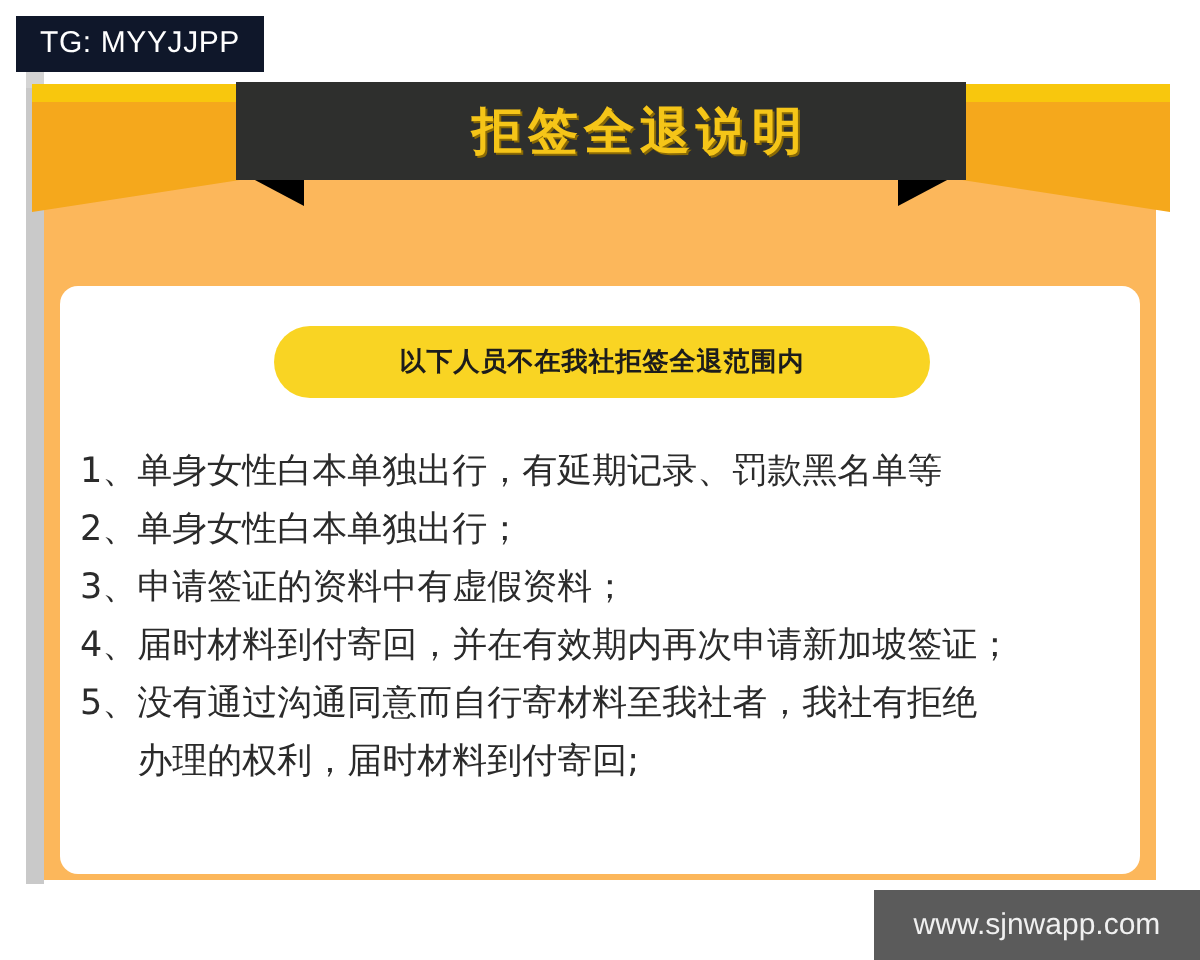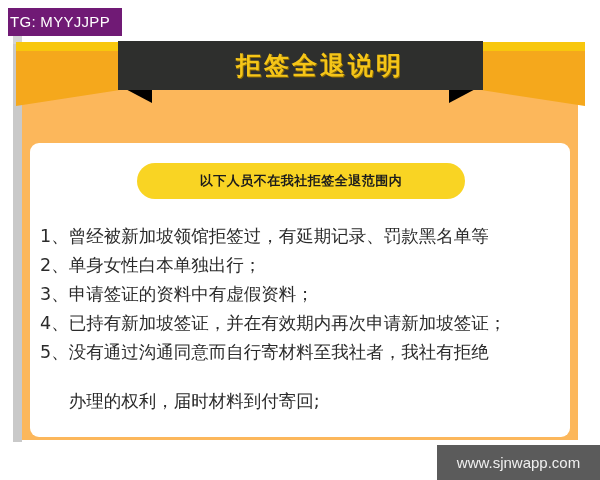--- a/index.html
+++ b/index.html
@@ -197,30 +197,29 @@
   }
   .list-marker {
     flex: 0 0 auto;
     white-space: pre;
   }
   .list-text {
     flex: 1 1 auto;
   }
   .list-text .cont {
     display: block;
-    margin-top: 20px;
   }
 
   
   .tg-badge {
     position: absolute;
     left: 8px;
     top: 8px;
-    padding: 5px 12px 6px 2px;
-    background: #701a75;
+    padding: 5px 12px 6px 12px;
+    background: #0f172a;
     color: #ffffff;
     font-size: 15px;
     font-family: "Liberation Sans", sans-serif;
     letter-spacing: 0.3px;
   }
 
   
   .watermark {
     position: absolute;
     left: 437px;
@@ -260,42 +259,42 @@
   <div class="banner"></div>
   <div class="banner-title">拒签全退说明</div>
 
   <div class="pill">以下人员不在我社拒签全退范围内</div>
 
   <div class="list">
 
     <div class="list-item">
       <span class="list-marker">1、</span>
       <span class="list-text">
-        <span>曾经被新加坡领馆拒签过，有延期记录、罚款黑名单等</span>
+        <span>单身女性白本单独出行，有延期记录、罚款黑名单等</span>
       </span>
     </div>
 
     <div class="list-item">
       <span class="list-marker">2、</span>
       <span class="list-text">
         <span>单身女性白本单独出行；</span>
       </span>
     </div>
 
     <div class="list-item">
       <span class="list-marker">3、</span>
       <span class="list-text">
         <span>申请签证的资料中有虚假资料；</span>
       </span>
     </div>
 
     <div class="list-item">
       <span class="list-marker">4、</span>
       <span class="list-text">
-        <span>已持有新加坡签证，并在有效期内再次申请新加坡签证；</span>
+        <span>届时材料到付寄回，并在有效期内再次申请新加坡签证；</span>
       </span>
     </div>
 
     <div class="list-item">
       <span class="list-marker">5、</span>
       <span class="list-text">
         <span>没有通过沟通同意而自行寄材料至我社者，我社有拒绝</span>
         <span class="cont">办理的权利，届时材料到付寄回;</span>
       </span>
     </div>

